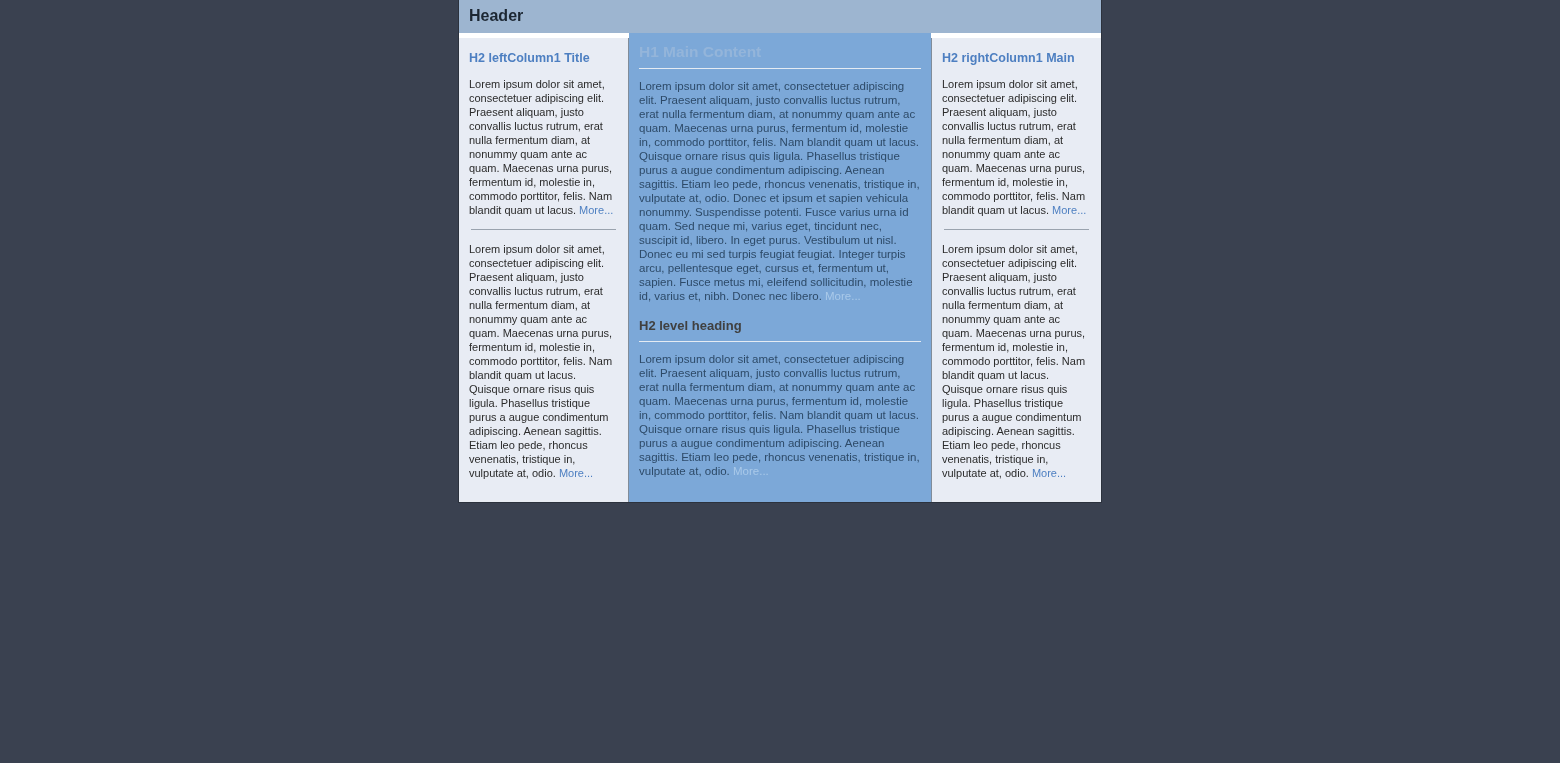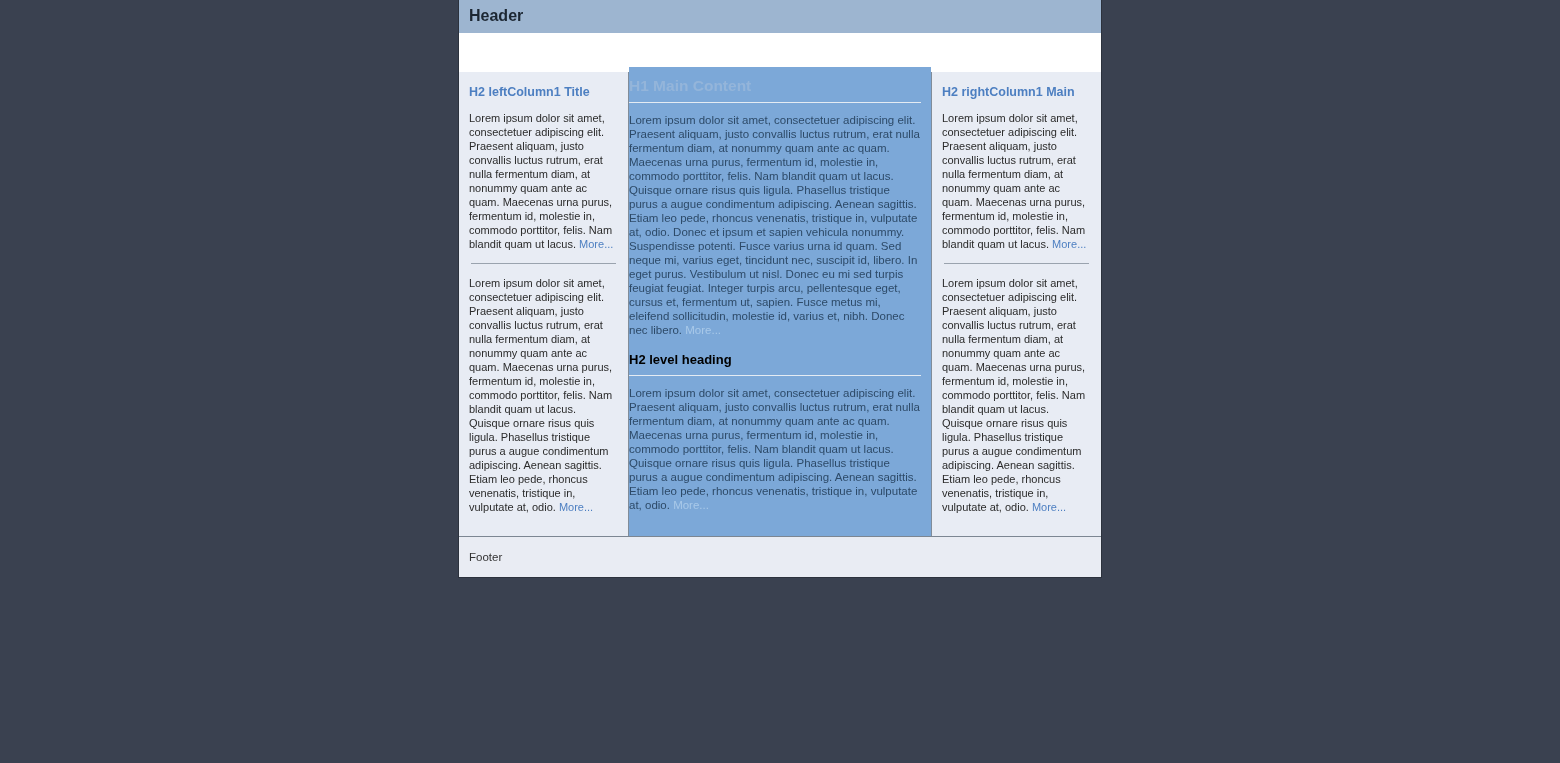--- a/index.html
+++ b/index.html
@@ -61,38 +61,37 @@
   }
   
   .col-main {
     flex: 1 1 auto;
     background: #ffffff;
     display: flex;
     flex-direction: column;
   }
   .main-content-block {
     background: #7ca8d8;
-    padding: 8px 10px 14px 0;
+    padding: 8px 10px 14px 10px;
     color: #2d4a68;
     font-size: 11.5px;
     line-height: 14px;
-    margin-top: 34px;
   }
   .main-content-block h1 {
     font-size: 15.5px;
     font-weight: bold;
     color: #94b5da;
     border-bottom: 1px solid #e4ebf3;
     padding: 4px 0 9px 0;
     margin: 0 0 10px 0;
   }
   .main-content-block h2 {
     font-size: 13px;
     font-weight: bold;
-    color: #000000;
+    color: #404040;
     border-bottom: 1px solid #e4ebf3;
     padding: 6px 0 8px 0;
     margin: 4px 0 10px 0;
   }
   .main-content-block p { margin: 0 0 10px 0; }
   .main-content-block .more-link { color: #a9c9e9; }
   
   .site-footer {
     background: #e9ecf3;
     border-top: 1px solid #7c8692;
@@ -132,17 +131,14 @@
 
     <div class="col-side col-right">
       <h2>H2 rightColumn1 Main</h2>
       <p><span>Lorem ipsum dolor sit amet, consectetuer adipiscing elit. Praesent aliquam, justo convallis luctus rutrum, erat nulla fermentum diam, at nonummy quam ante ac quam. Maecenas urna purus, fermentum id, molestie in, commodo porttitor, felis. Nam blandit quam ut lacus.</span> <a class="more-link">More...</a></p>
       <hr class="divider">
       <p><span>Lorem ipsum dolor sit amet, consectetuer adipiscing elit. Praesent aliquam, justo convallis luctus rutrum, erat nulla fermentum diam, at nonummy quam ante ac quam. Maecenas urna purus, fermentum id, molestie in, commodo porttitor, felis. Nam blandit quam ut lacus. Quisque ornare risus quis ligula. Phasellus tristique purus a augue condimentum adipiscing. Aenean sagittis. Etiam leo pede, rhoncus venenatis, tristique in, vulputate at, odio.</span> <a class="more-link">More...</a></p>
     </div>
 
   </div>
 
-  <div class="site-footer">
-    <span class="footer-text">Footer</span>
-  </div>
 
 </div>
 
 </body></html>

